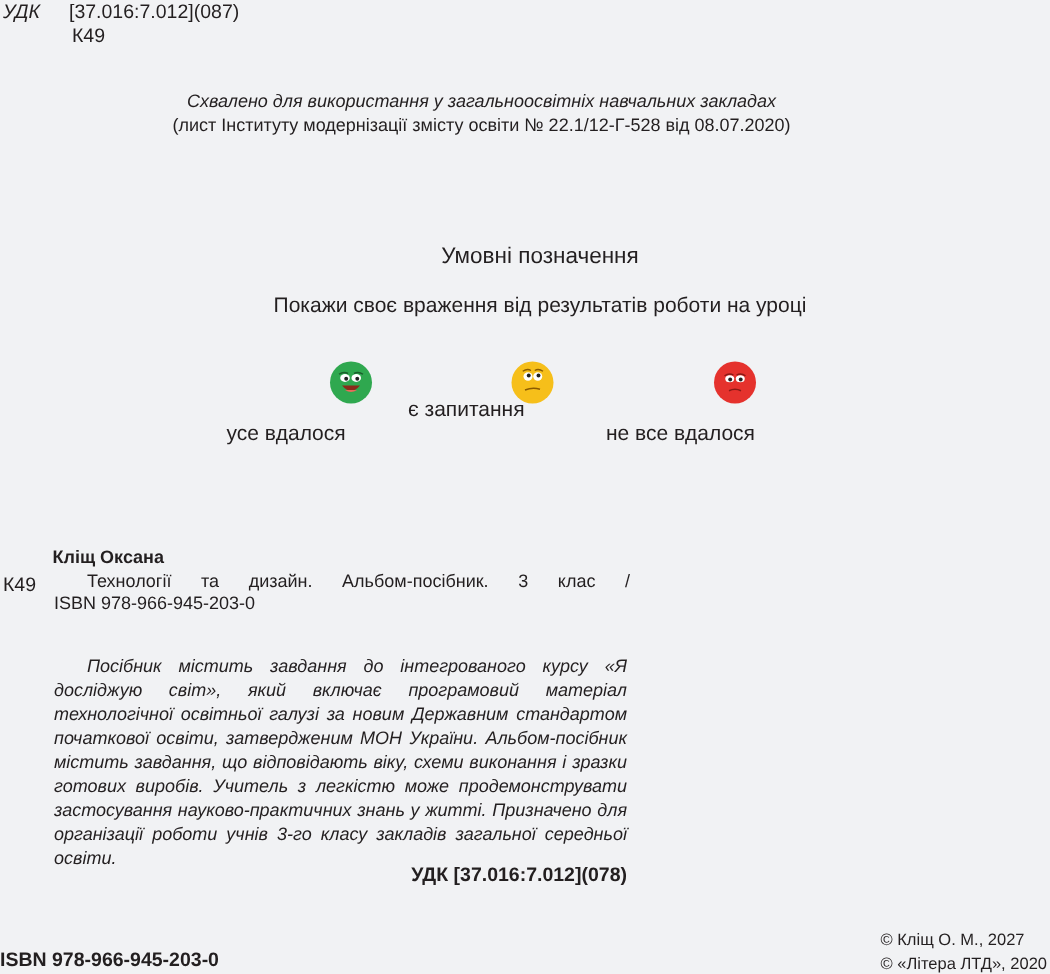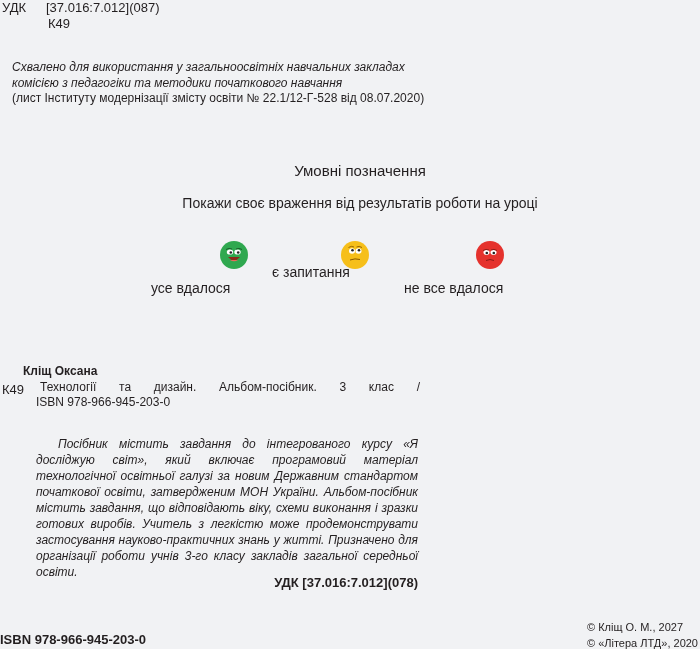--- a/index.html
+++ b/index.html
@@ -2,57 +2,56 @@
 <html><head>
   <meta charset="utf-8">
   <style>
     * { margin: 0; padding: 0; box-sizing: border-box; }
     html, body { width: 700px; height: 649px; background: #f1f2f4; overflow: hidden; }
     body { position: relative; font-family: "Liberation Sans", sans-serif; color: #231f20; }
 
     .abs { position: absolute; }
 
     .udk-top { left: 2px; top: 0px; font-size: 13px; line-height: 16px; }
-    .udk-top .lbl { display: inline-block; width: 44px; }
+    .udk-top .lbl { display: inline-block; width: 44px; font-style: italic; }
     .udk-top .k49 { padding-left: 46px; }
 
-    .approval { left: 12px; width: 640px; top: 60px; text-align: left; font-size: 12px; line-height: 15.5px; }
+    .approval { left: 1px; width: 640px; top: 60px; text-align: center; font-size: 12px; line-height: 15.5px; }
     .approval .it { font-style: italic; }
 
     .legend-title { left: 0; width: 720px; top: 162px; text-align: center; font-size: 15px; }
     .legend-sub { left: 0; width: 720px; top: 195px; text-align: center; font-size: 14px; }
 
     .face { width: 28px; height: 28px; border-radius: 50%; }
     .face svg { display: block; }
 
     .face-label { font-size: 14px; text-align: left; width: 160px; }
 
     .biblio { left: 0; top: 364px; width: 420px; font-size: 12px; line-height: 15.5px; }
-    .biblio .author { font-weight: bold; padding-left: 23px; }
+    .biblio .author { font-weight: bold; padding-left: 35px; }
     .biblio .k49 { position: absolute; left: 2px; top: 18px; font-size: 13px; }
-    .biblio .title-line { padding-left: 40px; text-align: justify; text-align-last: justify; }
+    .biblio .title-line { padding-left: 58px; text-align: justify; text-align-last: justify; }
     .biblio .ind { padding-left: 36px; }
     .abstract { left: 36px; top: 436px; width: 382px; font-size: 12px; line-height: 16px; text-align: justify; font-style: italic; }
     .abstract p { text-indent: 22px; }
     .udk-bottom { left: 0; width: 418px; top: 575px; text-align: right; font-size: 13px; font-weight: bold; }
 
     .isbn-bottom { left: 0; top: 632px; font-size: 13px; font-weight: bold; }
     .copyright { right: 2px; top: 619px; font-size: 11px; line-height: 16px; text-align: left; }
   </style>
 </head>
 <body>
 
 <div class="abs udk-top">
   <div><span class="lbl">УДК</span><span>[37.016:7.012](087)</span></div>
   <div class="k49">К49</div>
 </div>
 
 <div class="abs approval">
   <div class="it">Схвалено для використання у загальноосвітніх навчальних закладах</div>
-  <div class="it">комісією з педагогіки та методики початкового навчання</div>
   <div>(лист Інституту модернізації змісту освіти № 22.1/12-Г-528 від 08.07.2020)</div>
 </div>
 
 <div class="abs legend-title">Умовні позначення</div>
 <div class="abs legend-sub">Покажи своє враження від результатів роботи на уроці</div>
 
 <div class="abs face" style="left:220px; top:241px; background:#2fa84f;">
   <svg width="28" height="28" viewBox="0 0 28 28">
     <ellipse cx="10" cy="11" rx="3.2" ry="2.6" fill="#fff"></ellipse>
     <ellipse cx="17.5" cy="11" rx="3.2" ry="2.6" fill="#fff"></ellipse>

